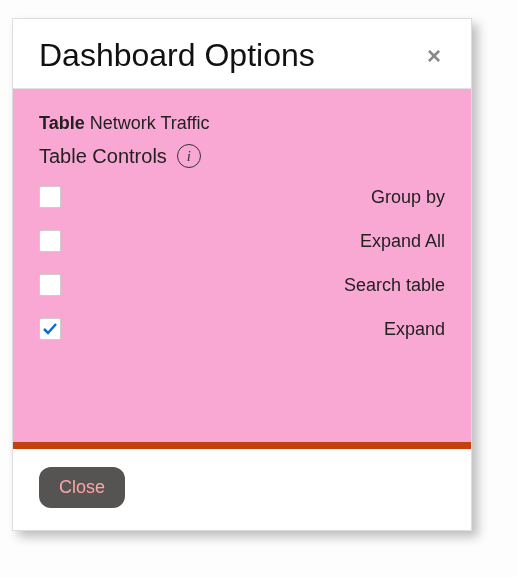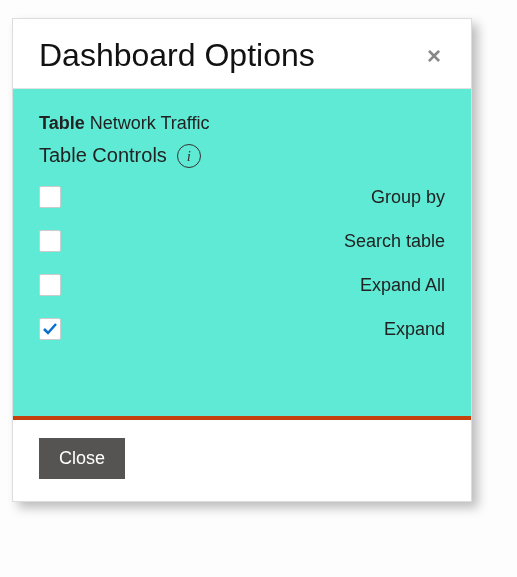--- a/index.html
+++ b/index.html
@@ -32,34 +32,34 @@
     }
     .close-x {
       color: #888;
       font-size: 24px;
       font-weight: bold;
       cursor: pointer;
       padding: 4px 8px;
       line-height: 1;
     }
     .modal-body {
-      background: #5eead4;
+      background: #f9a8d4;
       border-top: 1px solid #e2e2e2;
-      border-bottom: 4px solid #c2410c;
-      padding: 24px 26px 54px 26px;
+      border-bottom: 7px solid #c2410c;
+      padding: 24px 26px 80px 26px;
     }
     .table-line {
       font-size: 18px;
       color: #222;
       margin-bottom: 10px;
     }
     .table-line .bold { font-weight: bold; }
     .controls-line {
       display: flex;
-      align-items: flex-start;
+      align-items: center;
       gap: 10px;
       font-size: 20px;
       color: #222;
       margin-bottom: 18px;
     }
     .info-icon {
       display: inline-flex;
       align-items: center;
       justify-content: center;
       width: 24px;
@@ -93,23 +93,23 @@
       justify-content: center;
       flex-shrink: 0;
     }
     .chk.checked svg { display: block; }
     .chk svg { display: none; width: 16px; height: 16px; }
     .modal-footer {
       padding: 18px 20px 22px 26px;
     }
     .btn-close {
       background: #555452;
-      color: #ffffff;
+      color: #fca5a5;
       border: none;
-      border-radius: 0;
+      border-radius: 12px;
       padding: 10px 20px;
       font-size: 18px;
       cursor: pointer;
     }
   </style>
 </head>
 <body>
 
 <div class="modal">
 
@@ -132,28 +132,28 @@
       <span class="chk">
         
       </span>
       <span>Group by</span>
     </div>
 
     <div class="chk-row">
       <span class="chk">
         
       </span>
-      <span>Search table</span>
+      <span>Expand All</span>
     </div>
 
     <div class="chk-row">
       <span class="chk">
         
       </span>
-      <span>Expand All</span>
+      <span>Search table</span>
     </div>
 
     <div class="chk-row">
       <span class="chk checked">
         <svg viewBox="0 0 16 16">
             <path d="M2 8 L6 12 L14 3" stroke="#0a6ecc" stroke-width="2.5" fill="none"></path>
           </svg>
       </span>
       <span>Expand</span>
     </div>

